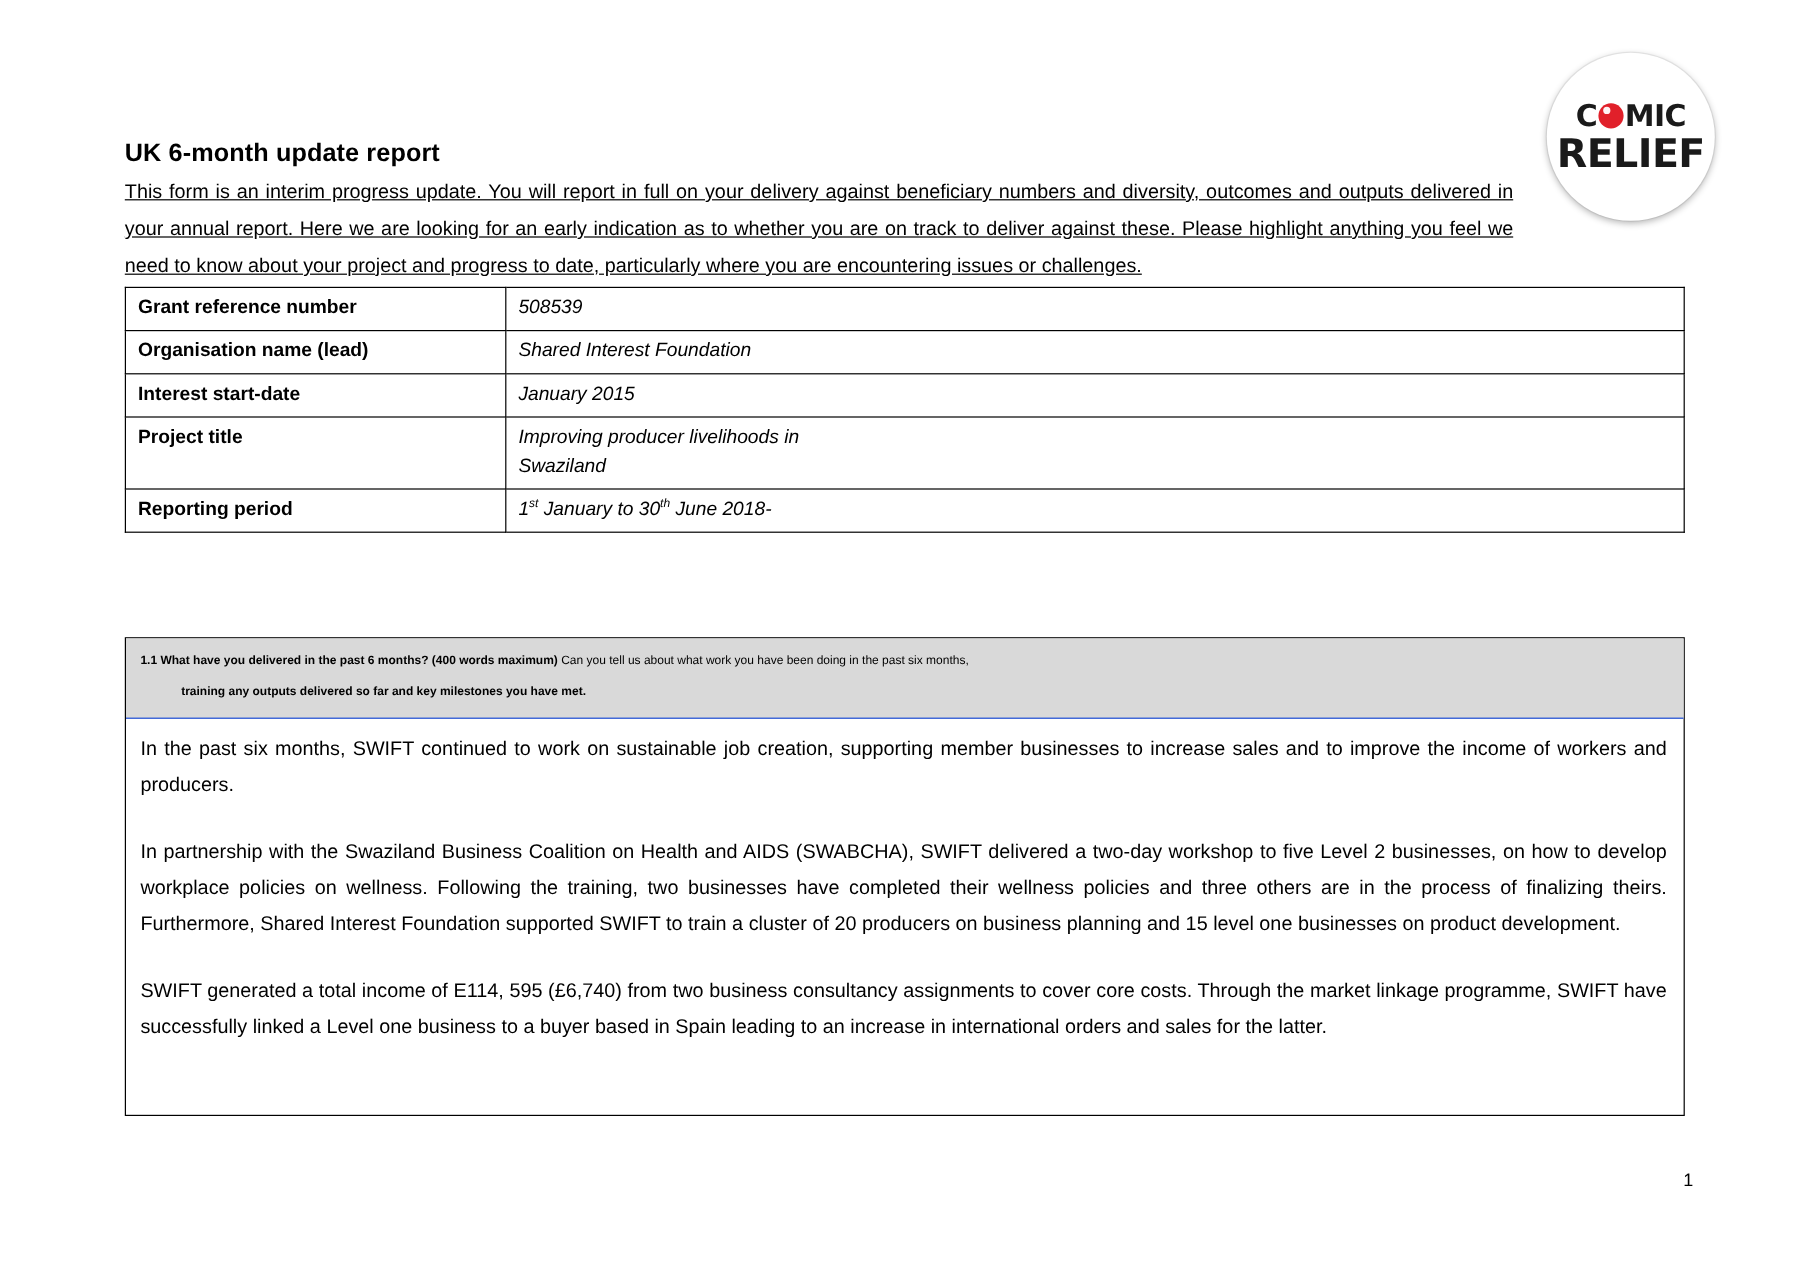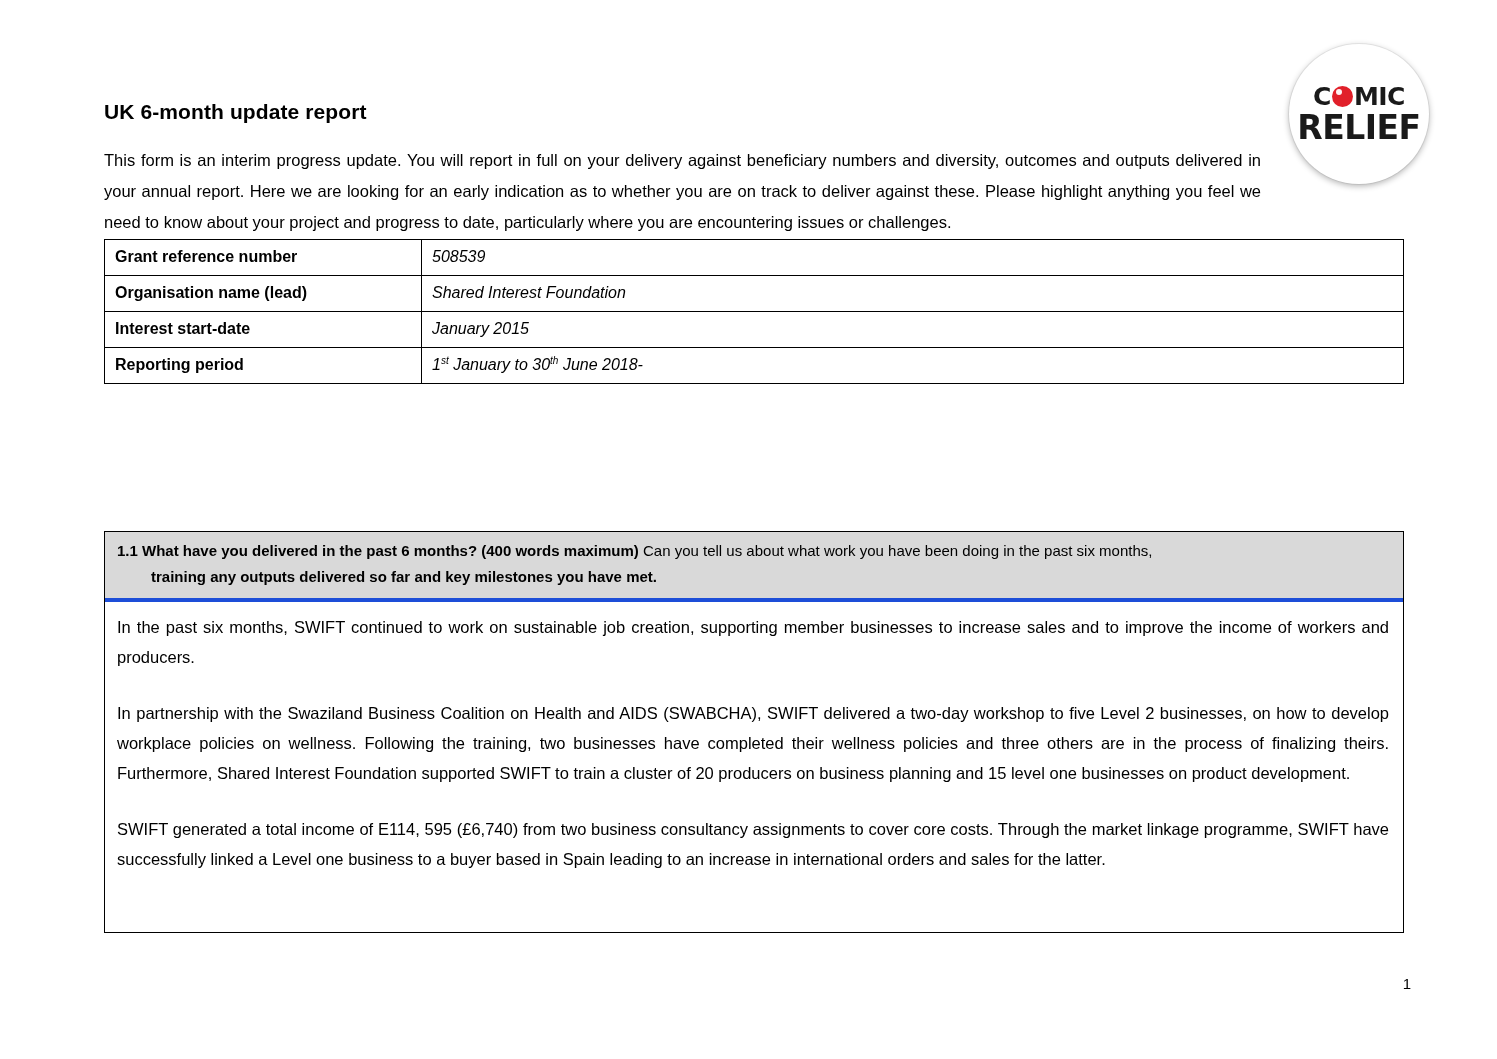--- a/index.html
+++ b/index.html
@@ -73,34 +73,35 @@
     background: #ffffff;
     top: 3px;
     left: 4px;
     opacity: 0.95;
   }
 
   
   .doc-title {
     position: absolute;
     left: 104px;
-    top: 100px;
+    top: 116px;
     font-size: 21px;
     font-weight: bold;
     letter-spacing: 0.1px;
   }
   .intro {
     position: absolute;
     left: 104px;
     top: 145px;
     width: 1157px;
     font-size: 16.5px;
     line-height: 31px;
     text-align: justify;
     text-justify: inter-word;
+    text-decoration: underline;
   }
 
   
   .bg-table {
     position: absolute;
     left: 104px;
     top: 239px;
     width: 1300px;
     border-collapse: collapse;
     table-layout: fixed;
@@ -133,23 +134,23 @@
   .q-block {
     position: absolute;
     left: 104px;
     top: 531px;
     width: 1300px;
     border: 1px solid #000000;
     box-sizing: border-box;
   }
   .q-head {
     background: #d9d9d9;
-    border-bottom: 4px solid #1d4ed8;
+    border-bottom: 1px solid #1d4ed8;
     padding: 6px 12px 8px 12px;
-    font-size: 15px;
+    font-size: 10px;
     line-height: 26px;
   }
   .q-head .q-num { font-weight: bold; }
   .q-head .q-bold { font-weight: bold; }
   .q-head .q-rest { font-weight: normal; }
   .q-head .q-line2 {
     display: block;
     padding-left: 34px;
     font-weight: bold;
   }
@@ -199,20 +200,24 @@
         <td class="label">Grant reference number</td>
         <td class="value">508539</td>
       </tr>
       <tr>
         <td class="label">Organisation name (lead)</td>
         <td class="value">Shared Interest Foundation</td>
       </tr>
       <tr>
         <td class="label">Interest start-date</td>
         <td class="value"> January 2015</td>
+      </tr>
+      <tr>
+        <td class="label">Project title</td>
+        <td class="value">Improving producer livelihoods in<br>Swaziland</td>
       </tr>
       <tr>
         <td class="label">Reporting period</td>
         <td class="value"><span>1</span><sup>st</sup><span> January to 30</span><sup>th</sup><span> June 2018-</span></td>
       </tr>
     </tbody>
   </table>
 
   <div class="q-block">
     <div class="q-head">

